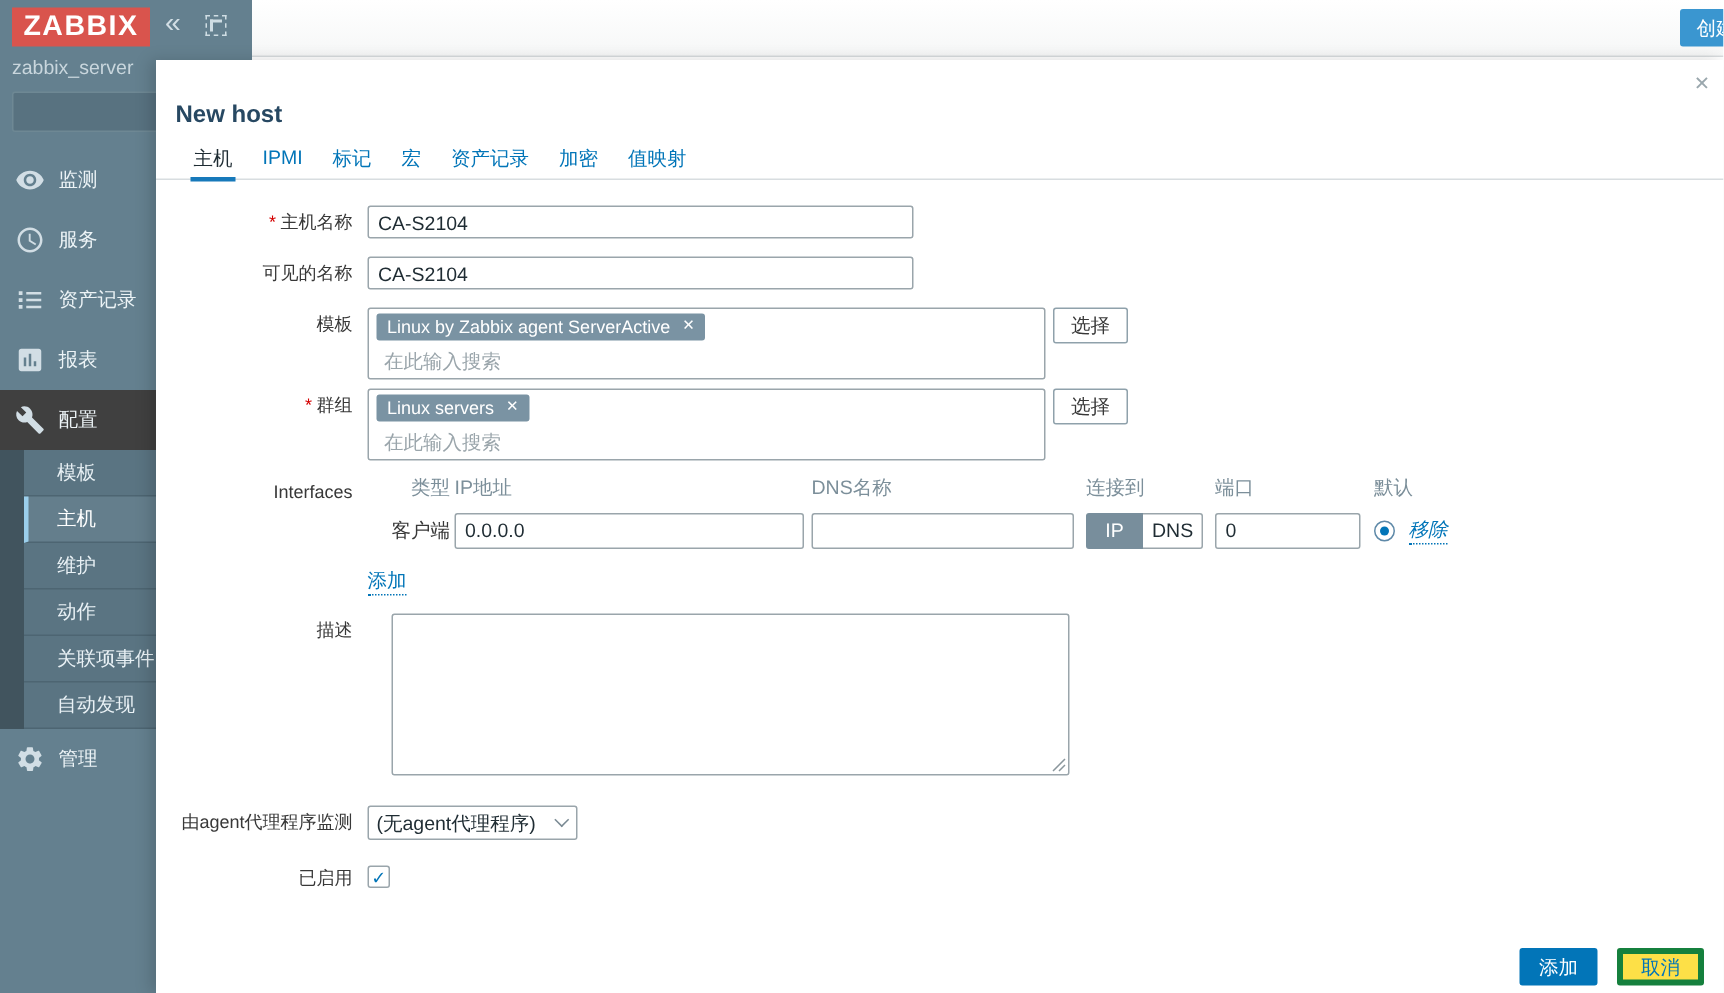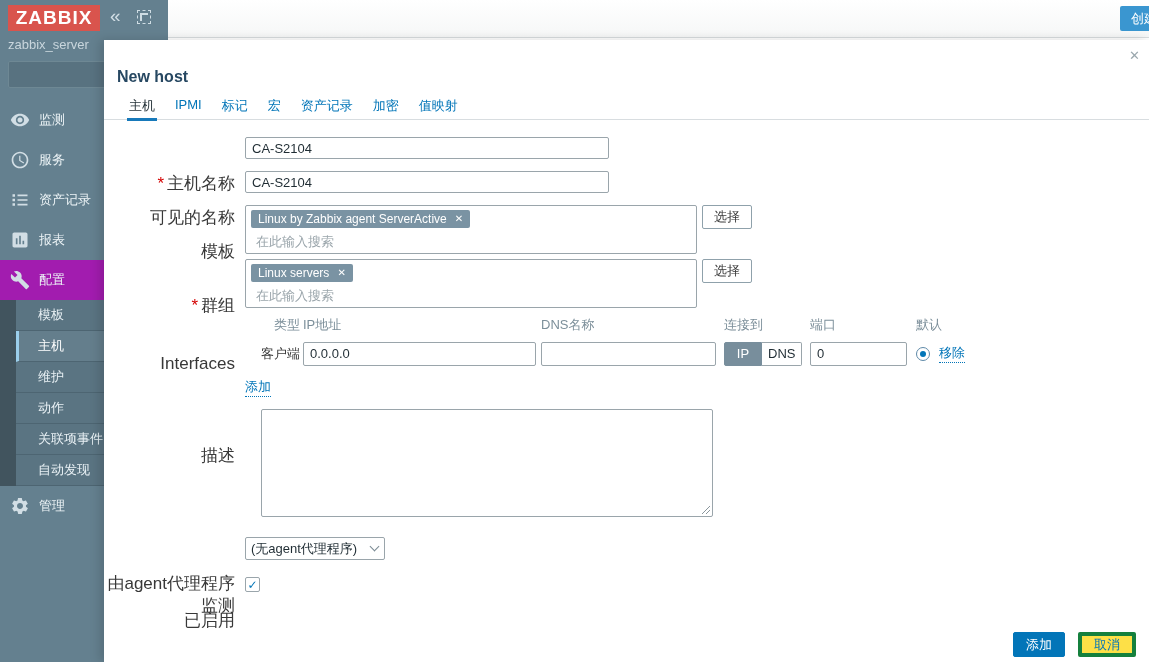--- a/index.html
+++ b/index.html
@@ -14,21 +14,21 @@
   .fullscr-ic{position:absolute;left:137px;top:10px;width:14px;height:14px;border:1px dashed #cfdde4;cursor:pointer;}
   .fullscr-ic:after{content:"";position:absolute;left:2px;top:2px;width:6px;height:6px;
     border-left:2px solid #cfdde4;border-top:2px solid #cfdde4;}
   .server-name{position:absolute;left:8px;top:37px;color:#c9d6dd;font-size:13px;}
   .search-box{position:absolute;left:8px;top:61px;width:152px;height:27px;background:#587280;
     border:1px solid #6e8894;border-radius:2px;}
   .menu{position:absolute;left:0;top:100px;width:168px;}
   .m-item{height:40px;display:flex;align-items:center;color:#ecf3f6;font-size:13px;cursor:pointer;}
   .m-item .micon{width:20px;height:20px;margin:0 9px 0 10px;flex:none;}
   .micon svg{width:20px;height:20px;fill:#d2dee5;display:block;}
-  .m-item.active-section{background:#a21caf;align-items:center;}
+  .m-item.active-section{background:#404040;align-items:center;}
   .submenu{background:#41545E;padding-left:16px;}
   .s-item{background:#5A7482;height:31px;line-height:30px;padding-left:22px;color:#e9f1f5;
     font-size:13px;border-bottom:1px solid #4d6572;cursor:pointer;}
   .s-item.selected{background:#647E8C;border-left:3px solid #9BCFEC;padding-left:19px;color:#fff;}
 
   
   .topbar{position:absolute;left:168px;top:0;width:981px;height:38px;z-index:0;
     background:linear-gradient(#ffffff,#f6f7f7);border-bottom:1px solid #d8dcde;overflow:hidden;}
   .create-btn{position:absolute;left:952px;top:6px;width:74px;height:25px;background:#3A96D0;color:#fff;
     border:none;border-radius:2px;font-size:13px;font-family:inherit;cursor:pointer;}
@@ -38,21 +38,21 @@
     box-shadow:-4px 0 10px rgba(0,0,0,.15);}
   .modal-close{position:absolute;top:9px;right:9px;color:#9aa7ad;font-size:13px;cursor:pointer;line-height:13px;}
   .modal-title{position:absolute;left:13px;top:17px;font-size:16px;font-weight:bold;color:#274862;}
   .tabs{position:absolute;left:0;top:55px;width:100%;height:25px;border-bottom:1px solid #d8dde0;
     display:flex;gap:16px;padding-left:23px;}
   .tab{font-size:13px;color:#0275B8;padding:2px 2px 6px;cursor:pointer;white-space:nowrap;}
   .tab.active{color:#1f2c33;border-bottom:3px solid #1779BA;margin-bottom:-2px;}
 
   .form{position:absolute;left:0;top:80px;right:0;}
   .row{position:absolute;display:flex;align-items:flex-start;}
-  .flabel{width:141px;text-align:right;padding-right:10px;font-size:17px;color:#383838;line-height:22px;flex:none;margin-top:36px;}
+  .flabel{width:141px;text-align:right;padding-right:10px;font-size:12px;color:#383838;line-height:22px;flex:none;}
   .req{color:#d40000;margin-right:3px;}
 
   .ti{height:22px;border:1px solid #9aa5ab;border-radius:2px;padding:0 6px;font-size:13px;color:#1f2c33;
     font-family:inherit;background:#fff;}
   .ti.w-main{width:364px;}
   .ms{width:452px;min-height:44px;border:1px solid #9aa5ab;border-radius:2px;padding:3px 5px;background:#fff;}
   .chip{display:inline-flex;align-items:center;background:#7A93A3;color:#fff;font-size:12px;
     border-radius:2px;padding:2px 7px;line-height:14px;}
   .chip-x{margin-left:8px;font-size:10px;font-weight:bold;cursor:pointer;}
   .ms-input{border:none;outline:none;display:block;font-size:13px;font-family:inherit;
@@ -73,21 +73,21 @@
   .c-def{margin-left:9px;flex:none;display:flex;align-items:center;}
   .if-row .c-type{font-size:13px;color:#383838;}
   .if-row .ti{width:100%;height:24px;}
   .tg{height:24px;font-size:13px;font-family:inherit;cursor:pointer;}
   .tg-ip{width:38px;background:#788E9C;color:#fff;border:1px solid #788E9C;border-radius:2px 0 0 2px;text-align:center;}
   .tg-dns{width:40px;background:#fff;color:#1f2c33;border:1px solid #9aa5ab;border-left:none;border-radius:0 2px 2px 0;}
   .radio{width:14px;height:14px;border:1px solid #5e89a8;border-radius:50%;position:relative;
     background:#fff;cursor:pointer;flex:none;}
   .radio.on:after{content:"";position:absolute;left:3px;top:3px;width:6px;height:6px;border-radius:50%;background:#0275B8;}
   .lnk{color:#0275B8;font-size:13px;text-decoration:none;border-bottom:1px dotted #0275B8;cursor:pointer;}
-  .rm-lnk{margin-left:9px;}
+  .rm-lnk{margin-left:9px;font-style:italic;}
   .add-lnk{margin-top:12px;align-self:flex-start;}
 
   .ta-wrap{position:relative;width:452px;height:108px;}
   .ta{width:452px;height:108px;border:1px solid #9aa5ab;border-radius:2px;resize:none;
     font-family:inherit;font-size:13px;padding:4px 6px;}
   .rs-handle{position:absolute;right:2px;bottom:2px;width:10px;height:10px;pointer-events:none;}
 
   .sel-wrap{position:relative;width:140px;}
   .sel{width:140px;height:23px;border:1px solid #9aa5ab;border-radius:2px;font-size:13px;font-family:inherit;
     color:#1f2c33;background:#fff;padding:0 20px 0 5px;-webkit-appearance:none;appearance:none;}

